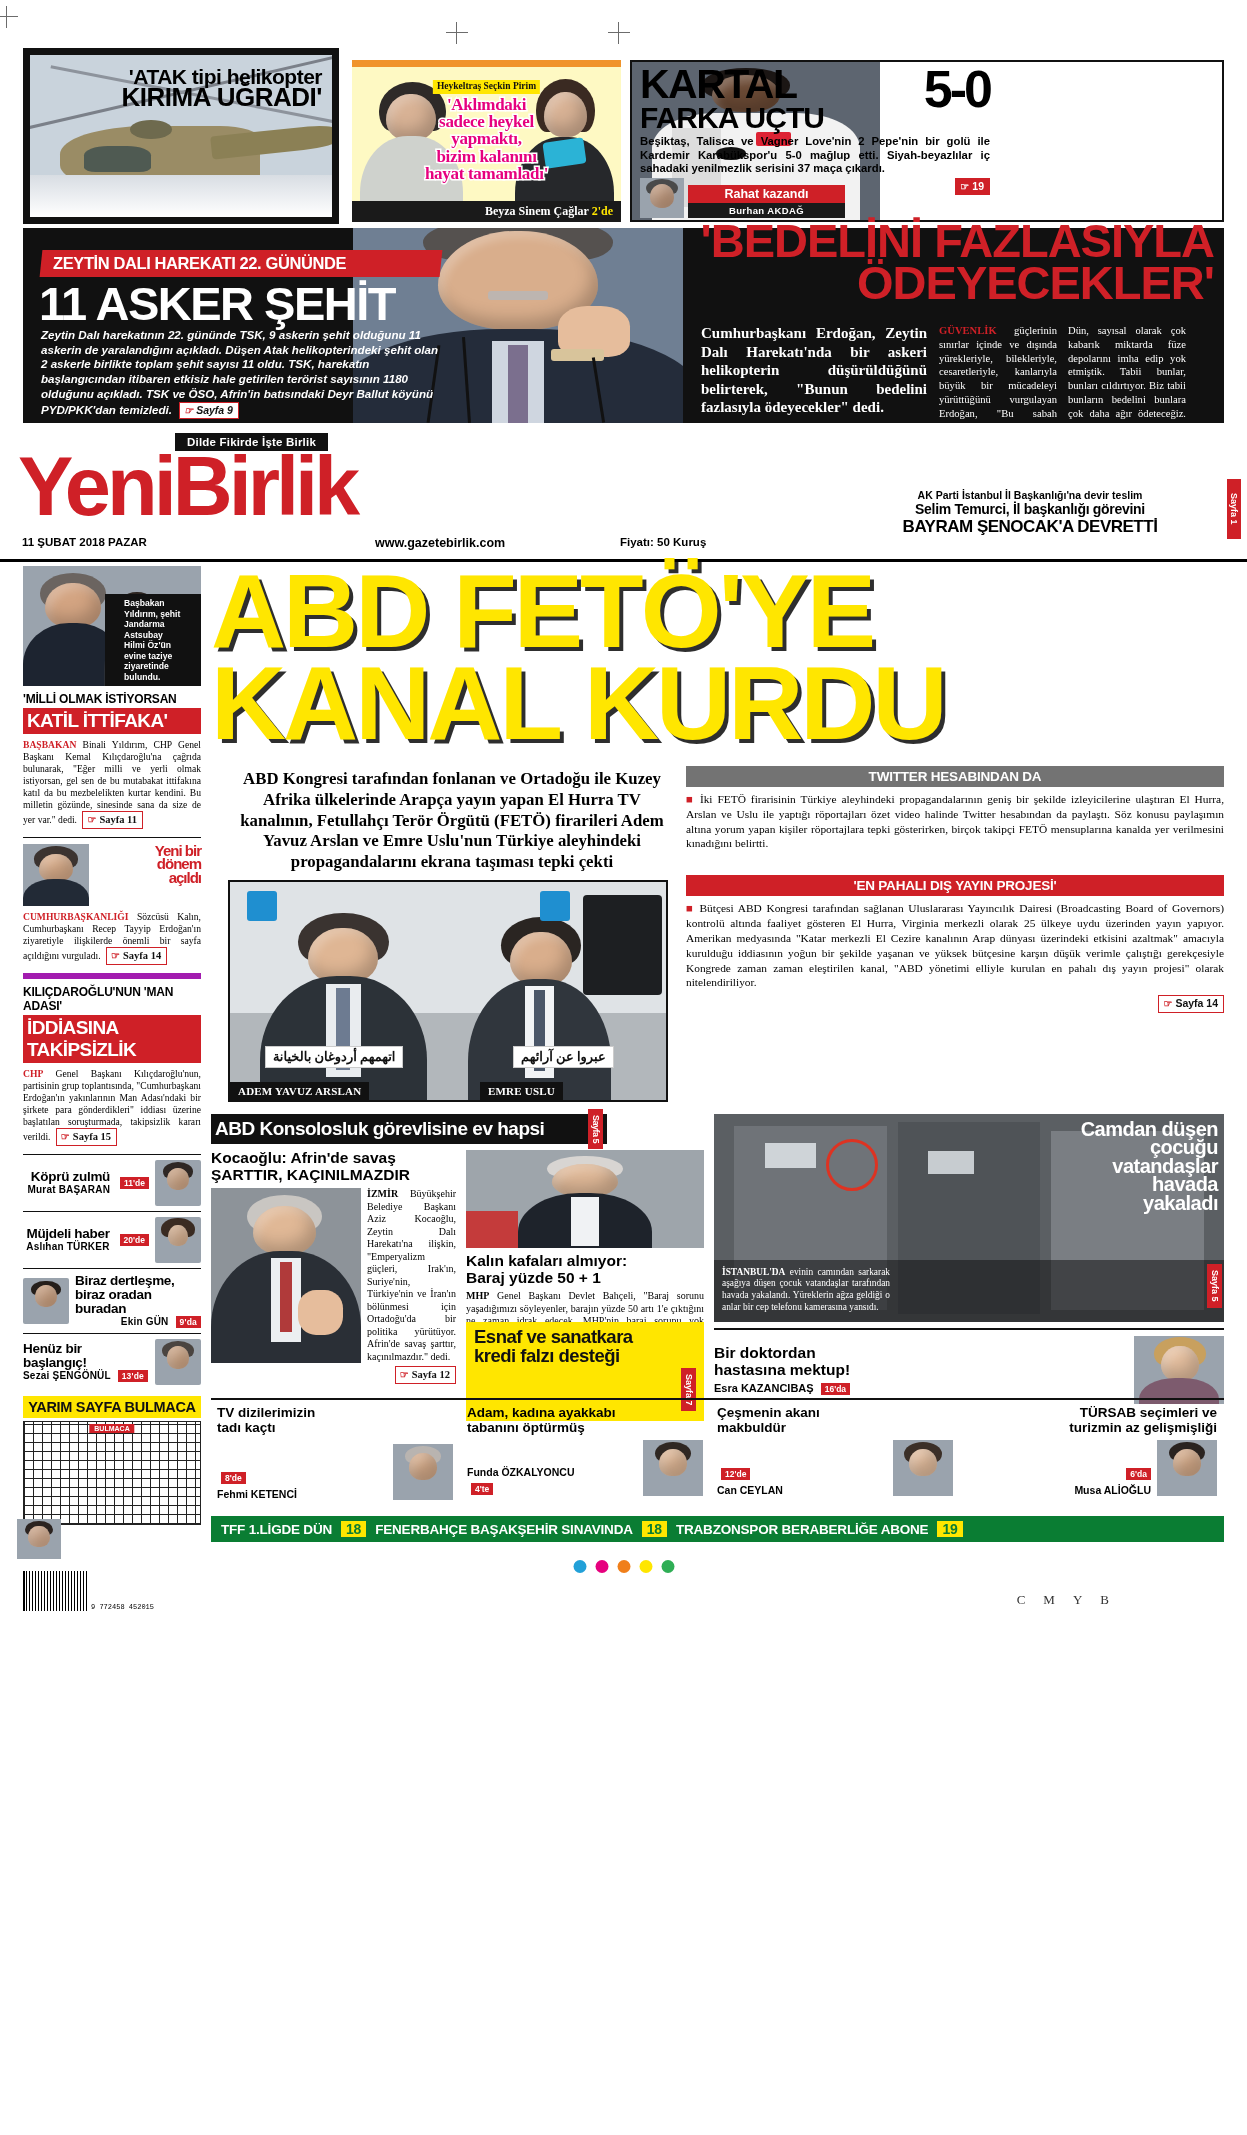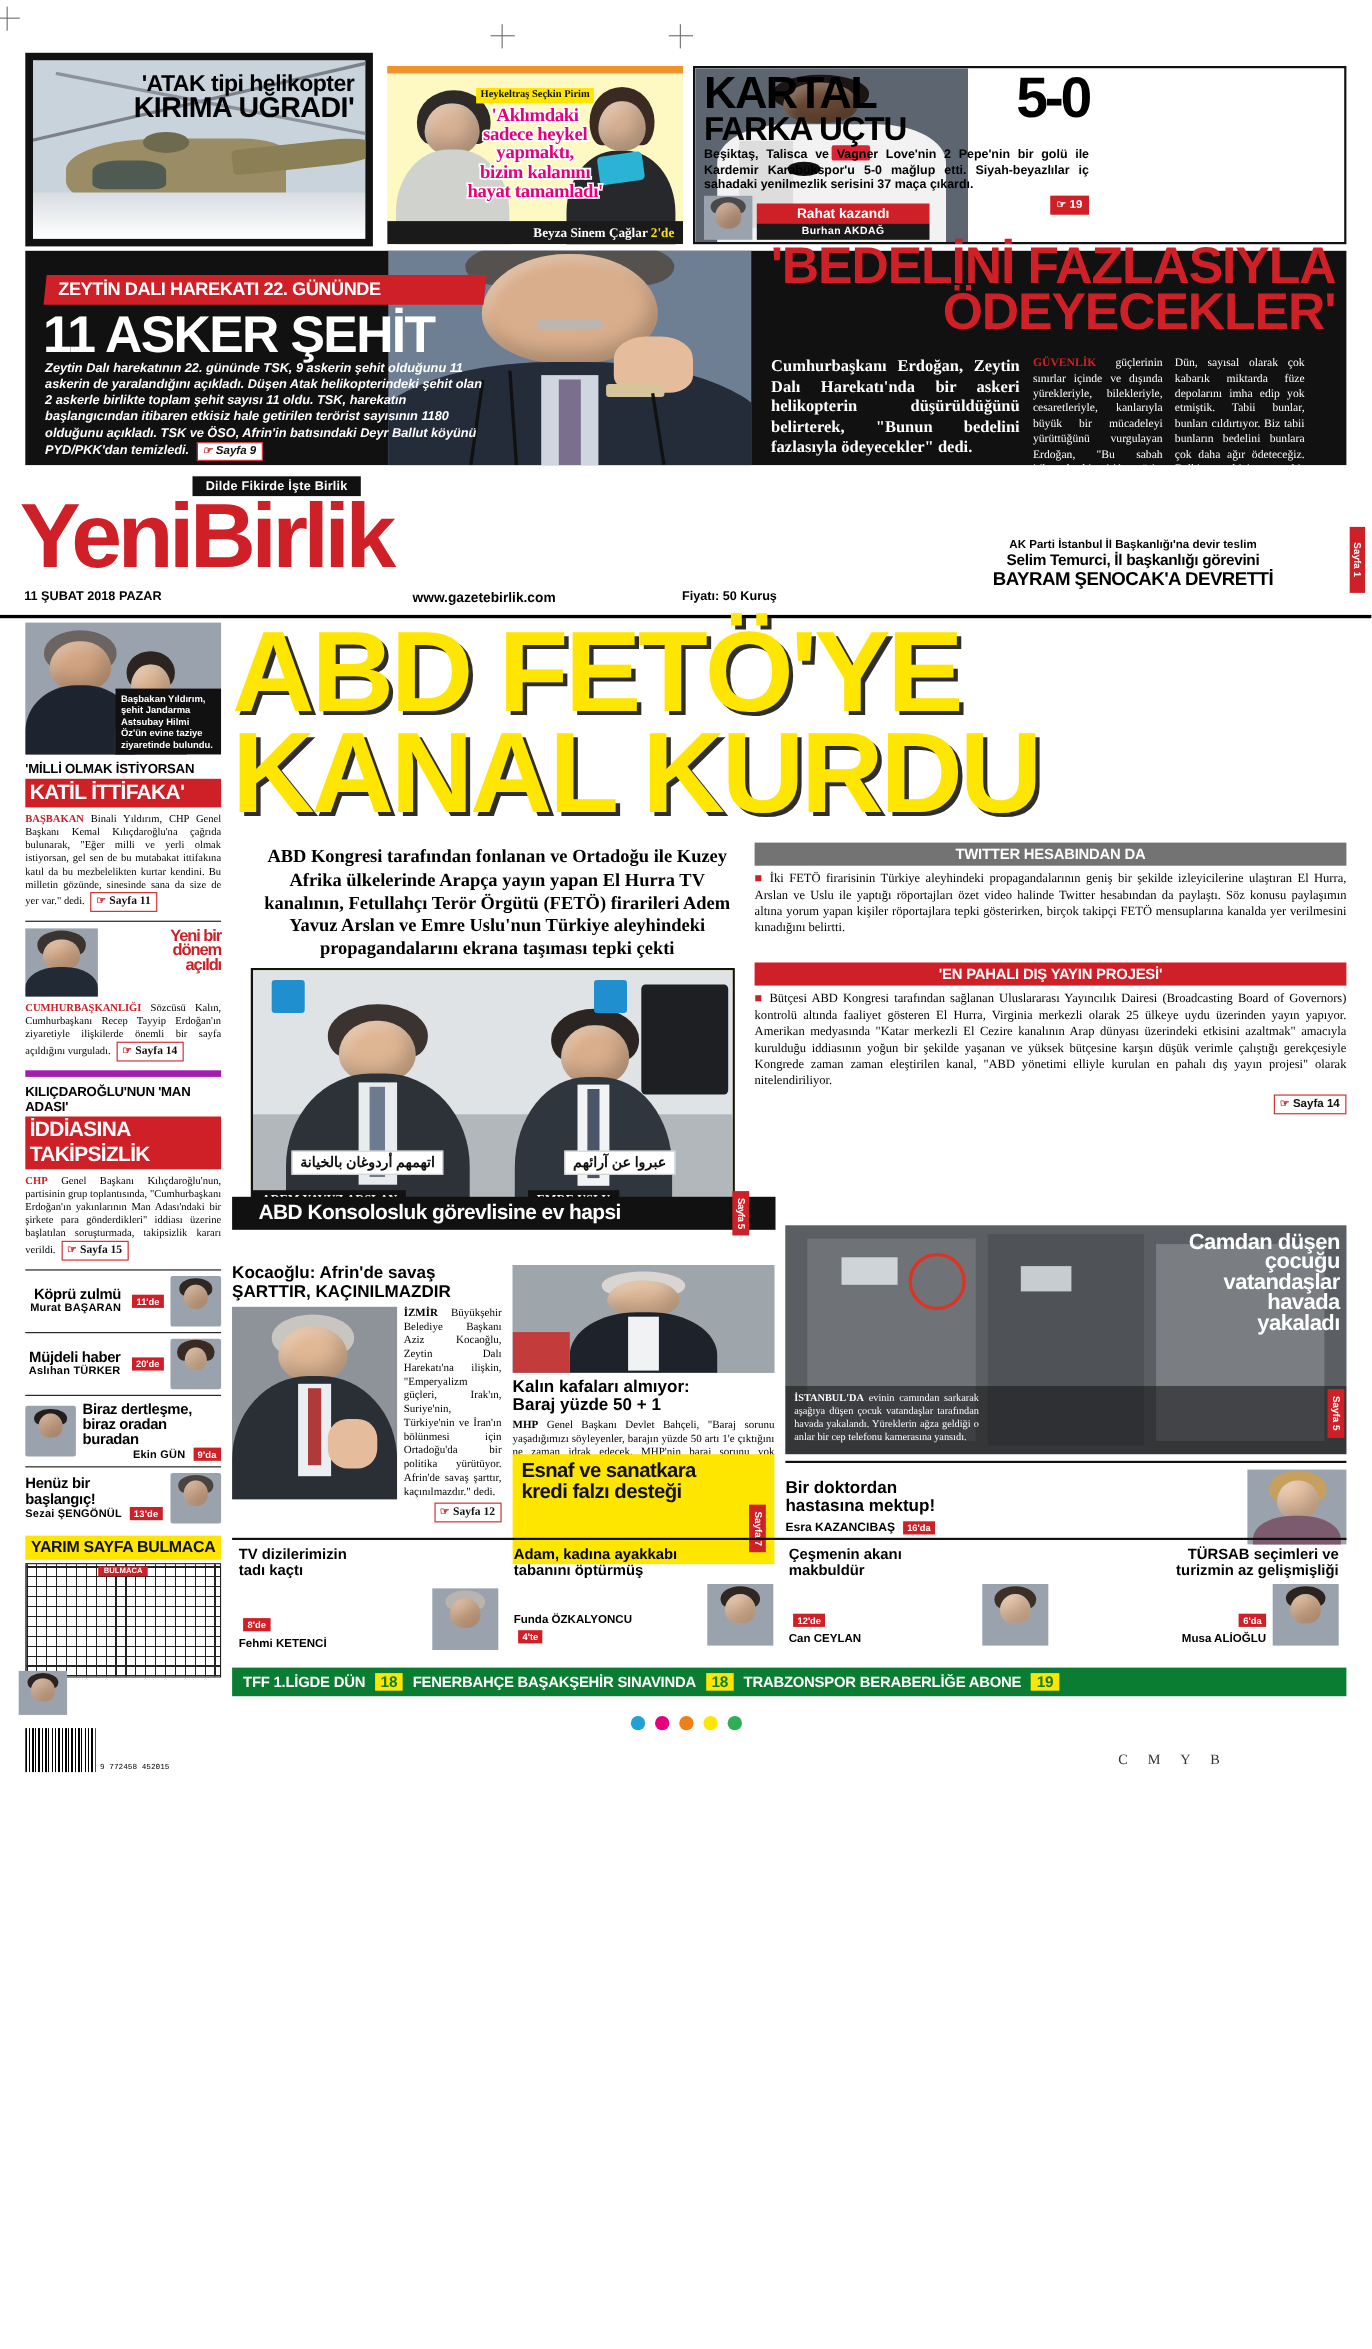--- a/index.html
+++ b/index.html
@@ -156,21 +156,21 @@
   #sayfa1-tab {
     position:absolute; right:6px; top:56px; background:#cf2027; color:#fff;
     font-size:9px; font-weight:700; padding:14px 2px; writing-mode:vertical-rl;
   }
 
   
   #rail { position:absolute; left:23px; top:566px; width:178px; }
   .rail-photo { width:100%; height:120px; }
   .rail-cap {
     position:absolute; background:#111; color:#fff; font-size:8.6px; font-weight:700;
-    line-height:1.22; padding:4px 5px; width:96px;
+    line-height:1.22; padding:4px 19px; width:96px;
   }
   .rail-kicker { font-size:12px; font-weight:900; margin-top:6px; letter-spacing:-.2px;}
   .rail-head {
     background:#cf2027; color:#fff; font-size:19px; font-weight:900;
     padding:2px 4px; letter-spacing:-.6px; display:block; margin-top:2px;
   }
   .rail-body { font-size:9.6px; line-height:1.26; text-align:justify; margin-top:5px; font-family:"Liberation Serif",serif;}
   .rail-body b { font-weight:700; }
   .rail-body .red { color:#cf2027; font-weight:700; }
 
@@ -227,22 +227,22 @@
   }
   .sec-head.red { background:#cf2027; }
   .sec-body {
     font-size:11.4px; line-height:1.3; text-align:justify; margin-top:5px;
     font-family:"Liberation Serif",serif;
   }
   .sq { color:#cf2027; font-weight:900; }
 
   
   #abd-band {
-    position:absolute; left:211px; top:1088px; width:494px; height:30px; background:#111;
-    display:flex; align-items:center; justify-content:space-between; padding:0 24px;
+    position:absolute; left:211px; top:1114px; width:396px; height:30px; background:#111;
+    display:flex; align-items:center; justify-content:space-between; padding:0 4px;
   }
   #abd-band span { color:#fff; font-size:19px; font-weight:900; letter-spacing:-.5px; }
 
   #kocaoglu { position:absolute; left:211px; top:1150px; width:245px; }
   #kalin    { position:absolute; left:466px; top:1150px; width:238px; }
   #camdan   { position:absolute; left:714px; top:1114px; width:510px; height:208px; }
 
   .mid-title { font-size:15.5px; font-weight:800; line-height:1.08; }
   .mid-body { font-size:10px; line-height:1.25; text-align:justify; font-family:"Liberation Serif",serif; }
 

